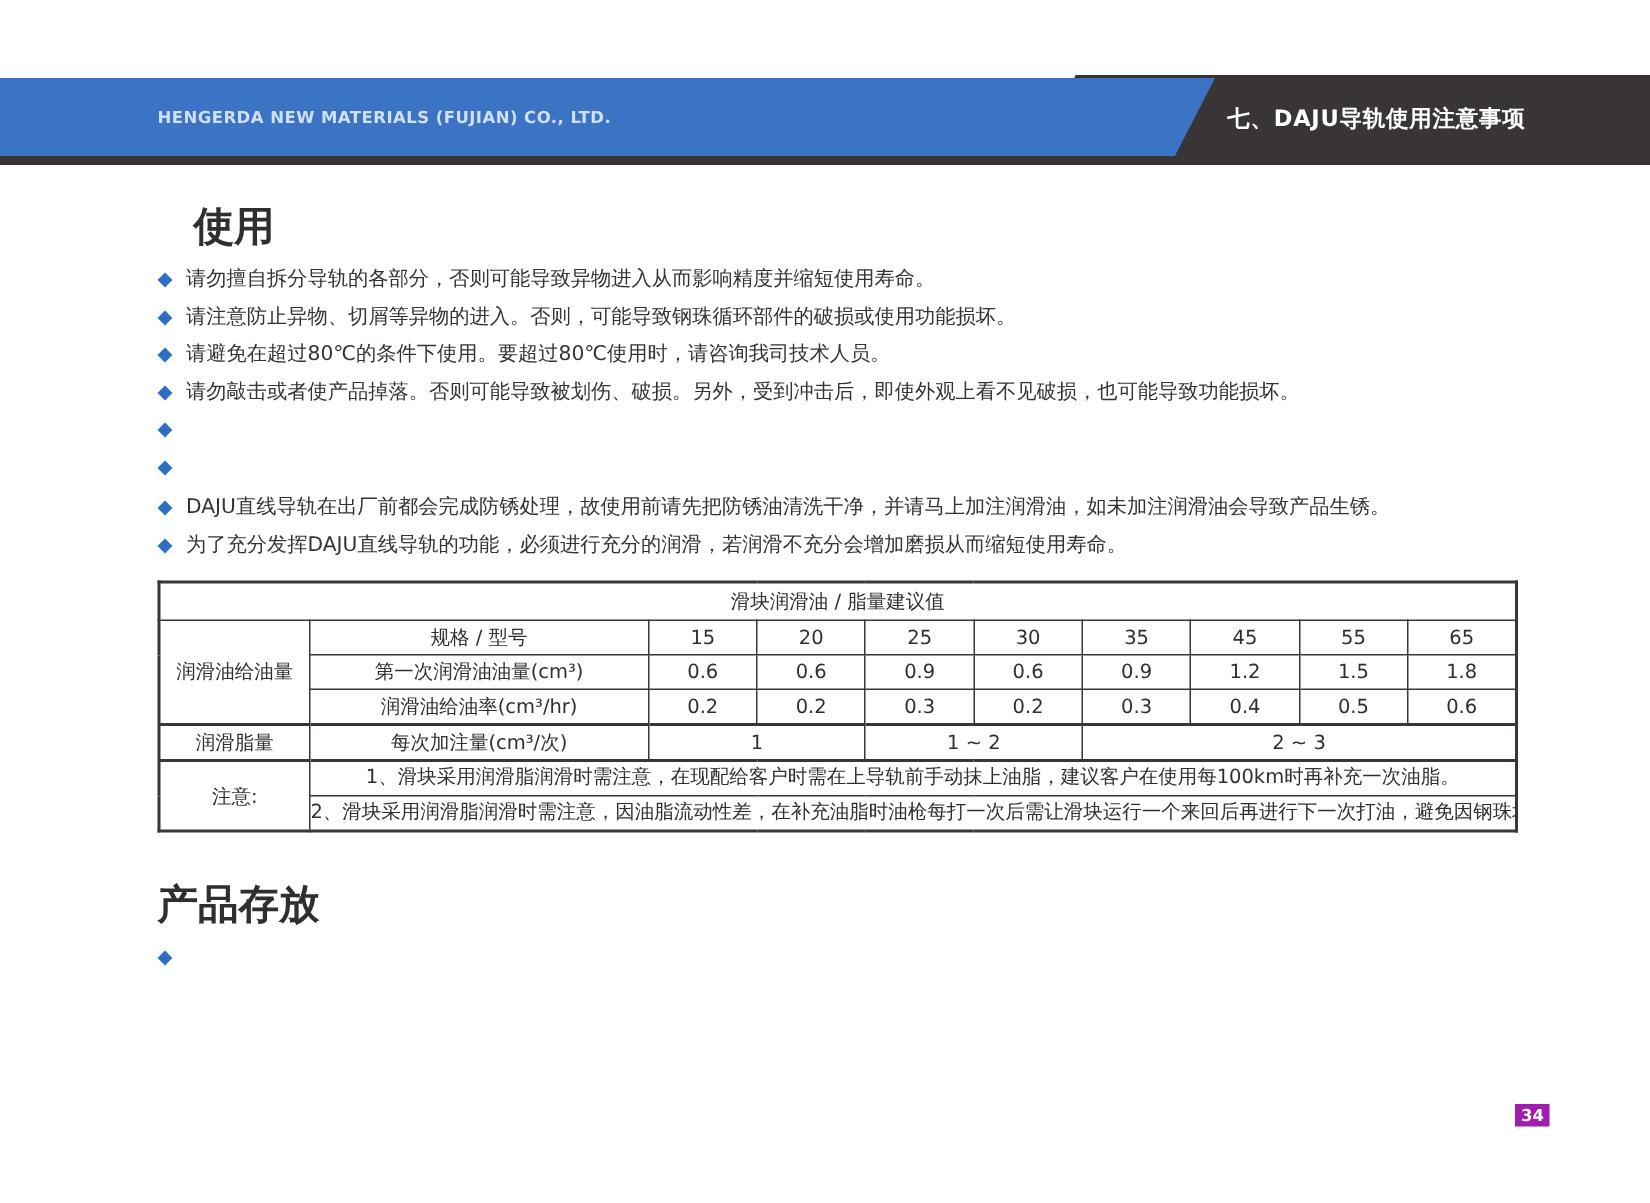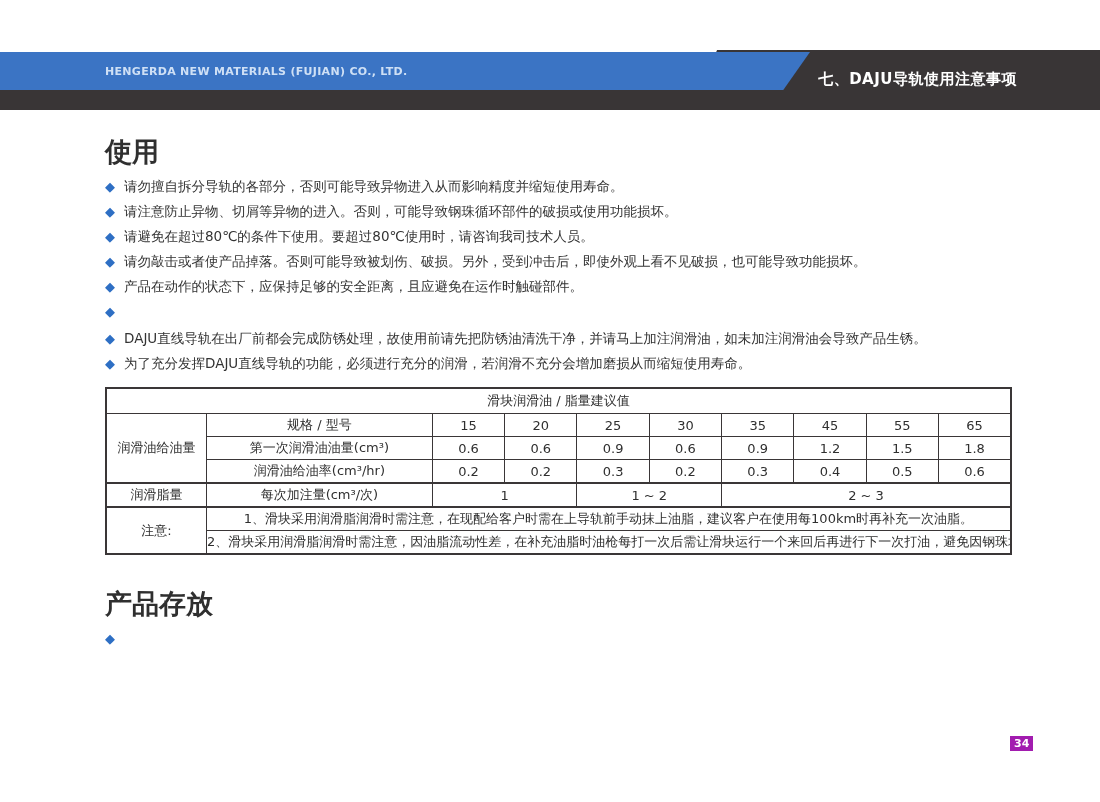--- a/index.html
+++ b/index.html
@@ -13,41 +13,41 @@
   .hdr-dark-right {
     position:absolute; left:690px; top:50px; width:410px; height:60px;
     background:#393536;
     clip-path:polygon(6.6% 0, 100% 0, 100% 100%, 0 100%);
   }
   .hdr-dark-strip {
     position:absolute; left:0; top:90px; width:1100px; height:20px;
     background:#393536;
   }
   .hdr-blue {
-    position:absolute; left:0; top:52px; width:810px; height:38px;
+    position:absolute; left:0; top:52px; width:810px; height:52px;
     background:#3b74c4;
     clip-path:polygon(0 0, 100% 0, 96.7% 100%, 0 100%);
     display:flex; align-items:center; z-index:2;
   }
   .company {
     margin-left:105px; color:#cfe0f5; font-size:11px; font-weight:bold;
     letter-spacing:0.3px;
   }
   .banner-title {
     position:absolute; top:70px; right:83px; z-index:3;
     color:#ffffff; font-size:15px; font-weight:bold; letter-spacing:0.5px;
   }
 
   
   .content { position:absolute; left:105px; top:110px; width:907px; }
 
   .section-title {
     font-size:27px; font-weight:700; color:#2f2f2f; margin:0; line-height:1.15;
   }
-  .mt-usage   { margin-top:26px; }
+  .mt-usage   { margin-top:26px;margin-left:24px; }
   .mt-lube    { margin-top:33px; }
   .mt-storage { margin-top:33px; }
 
   .bullets { margin-top:12px; }
   .bullet {
     display:flex; align-items:flex-start;
     font-size:13.5px; line-height:15px; color:#333; margin-bottom:10px;
   }
   .diamond {
     color:#2e6fc4; font-size:13px; line-height:15px; margin-right:9px;
@@ -103,21 +103,20 @@
     <div class="bullet">
       <span class="diamond">◆</span>
       <span>请避免在超过80℃的条件下使用。要超过80℃使用时，请咨询我司技术人员。</span>
     </div>
     <div class="bullet">
       <span class="diamond">◆</span>
       <span>请勿敲击或者使产品掉落。否则可能导致被划伤、破损。另外，受到冲击后，即使外观上看不见破损，也可能导致功能损坏。</span>
     </div>
     <div class="bullet">
       <span class="diamond">◆</span>
-      <span>产品在动作的状态下，应保持足够的安全距离，且应避免在运作时触碰部件。</span>
     </div>
     <div class="bullet">
       <span class="diamond">◆</span>
     </div>
   </div>
 
   <div class="bullets">
     <div class="bullet">
       <span class="diamond">◆</span>
       <span>DAJU直线导轨在出厂前都会完成防锈处理，故使用前请先把防锈油清洗干净，并请马上加注润滑油，如未加注润滑油会导致产品生锈。</span>

